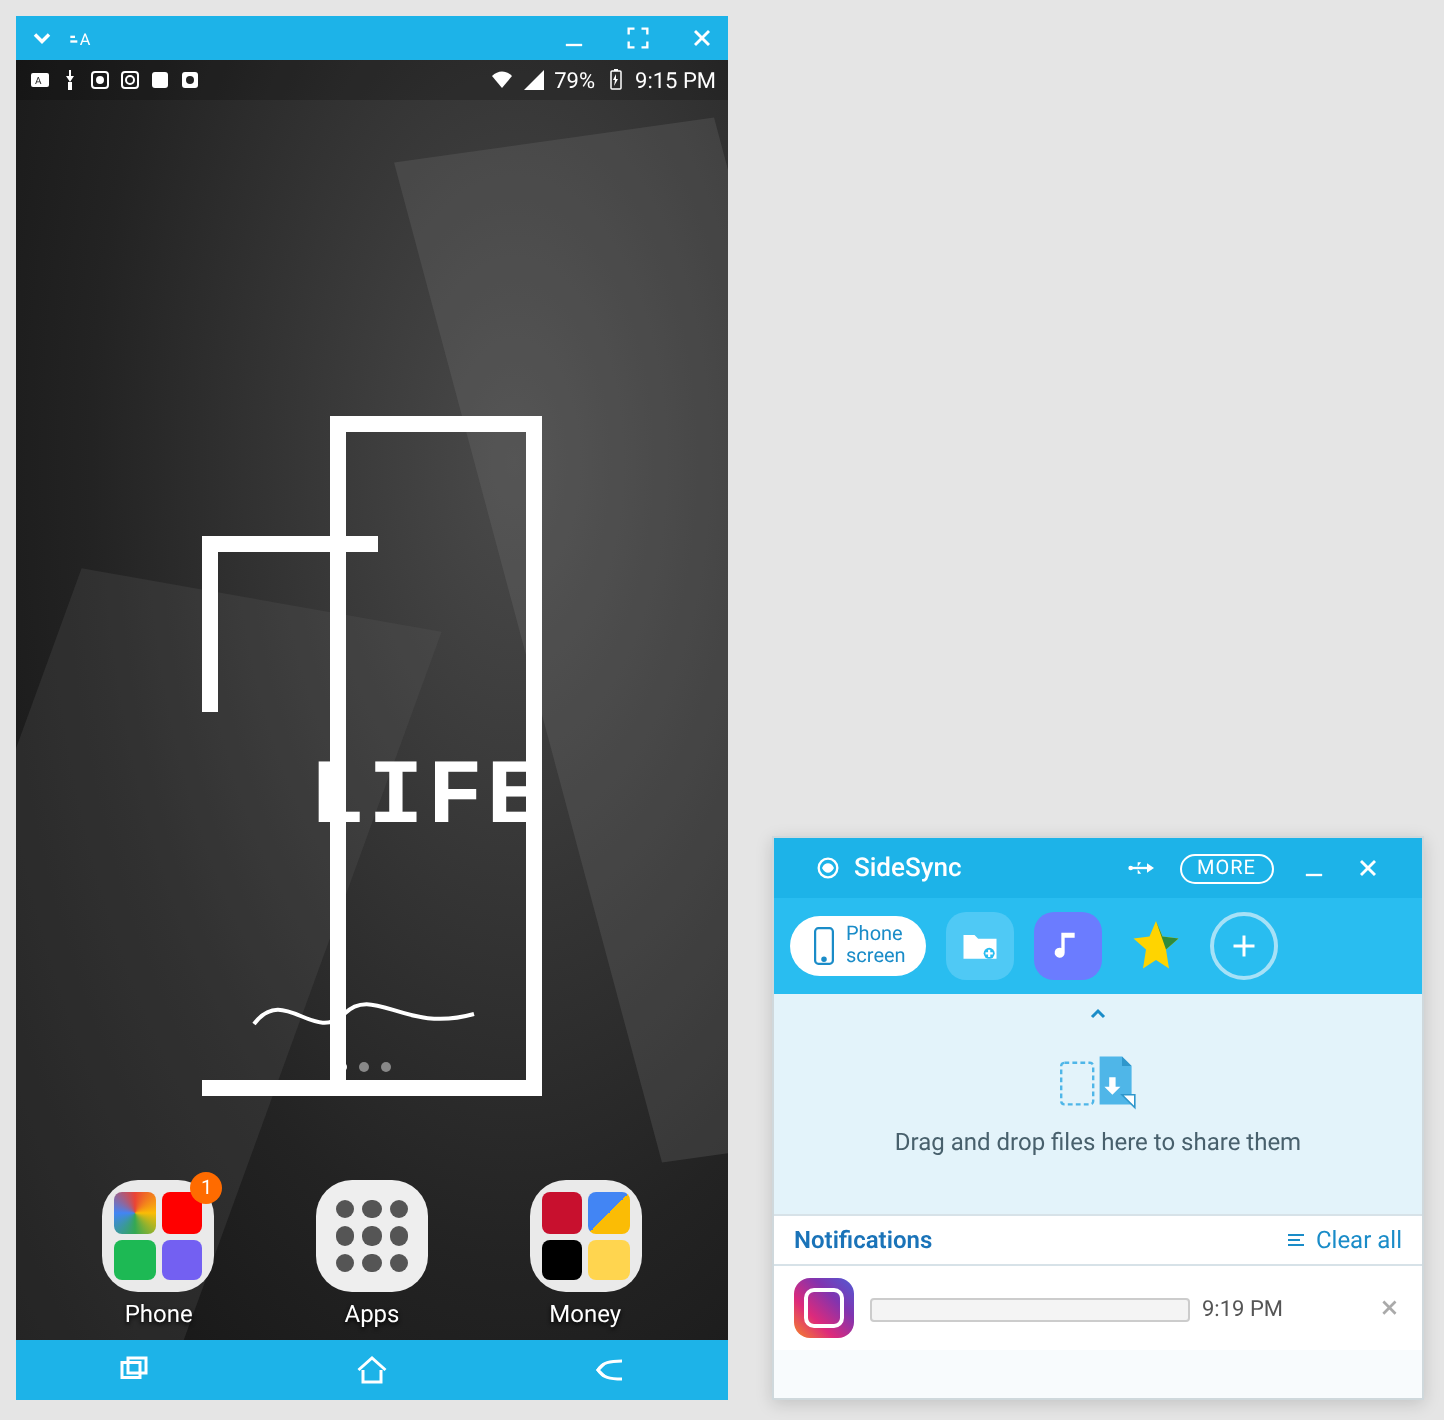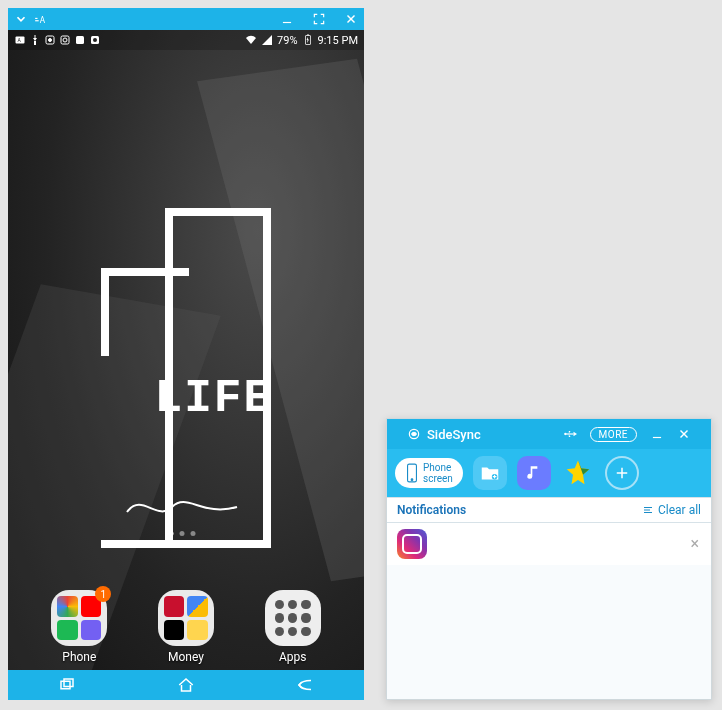--- a/index.html
+++ b/index.html
@@ -414,41 +414,41 @@
         <div class="folder-icon">
           <div class="mini" style="background:conic-gradient(#ea4335,#fbbc05,#34a853,#4285f4,#ea4335)"></div>
           <div class="mini" style="background:#ff0000"></div>
           <div class="mini" style="background:#1db954"></div>
           <div class="mini" style="background:#7360f2"></div>
           <div class="folder-badge">1</div>
         </div>
         <span class="folder-label">Phone</span>
       </div>
       <div class="app-folder">
+        <div class="apps-grid">
+          <span></span>
+            <span></span>
+            <span></span>
+          <span></span>
+            <span></span>
+            <span></span>
+          <span></span>
+            <span></span>
+            <span></span>
+        </div>
+        <span class="folder-label">Apps</span>
+      </div>
+      <div class="app-folder">
         <div class="folder-icon">
           <div class="mini" style="background:#c8102e"></div>
           <div class="mini" style="background:linear-gradient(135deg,#4285f4 50%,#fbbc05 50%)"></div>
           <div class="mini" style="background:#000"></div>
           <div class="mini" style="background:#ffd54f"></div>
         </div>
         <span class="folder-label">Money</span>
-      </div>
-      <div class="app-folder">
-        <div class="apps-grid">
-          <span></span>
-            <span></span>
-            <span></span>
-          <span></span>
-            <span></span>
-            <span></span>
-          <span></span>
-            <span></span>
-            <span></span>
-        </div>
-        <span class="folder-label">Apps</span>
       </div>
     </div>
 
     <div class="nav-bar">
       <span class="nav-btn">
         <svg viewBox="0 0 24 24" fill="none" stroke="#fff" stroke-width="2">
             <rect x="4" y="7" width="12" height="10"></rect>
             <rect x="8" y="4" width="12" height="10"></rect>
           </svg>
       </span>
@@ -530,32 +530,52 @@
         </svg>
     </div>
     <div class="tool-ic tool-add">
       <svg width="18" height="18" viewBox="0 0 24 24" stroke="#fff" stroke-width="2">
           <line x1="12" y1="5" x2="12" y2="19"></line>
           <line x1="5" y1="12" x2="19" y2="12"></line>
         </svg>
     </div>
   </div>
 
+  <div class="drop-zone">
+    <span class="drop-chevron">
+      <svg width="16" height="12" viewBox="0 0 24 24" fill="none" stroke="#1a8cc8" stroke-width="3">
+          <polyline points="6 15 12 9 18 15"></polyline>
+        </svg>
+    </span>
+    <svg class="drop-icon" viewBox="0 0 50 36">
+      <rect x="2" y="6" width="20" height="26" rx="2" fill="none" stroke="#4fb6e8" stroke-width="1.5" stroke-dasharray="3 2"></rect>
+      <path d="M26 2h14l6 6v24H26z" fill="#4fb6e8"></path>
+      <path d="M40 2v6h6" fill="#2e97cc"></path>
+      <path d="M34 26l5-5-3 0 0-6-4 0 0 6-3 0z" fill="#fff"></path>
+      <path d="M40 28l6 6M46 28l-6 6" stroke="#fff" stroke-width="0"></path>
+      <polygon points="40,26 48,26 48,34" fill="#fff" stroke="#2e97cc" stroke-width="1"></polygon>
+    </svg>
+    <span>Drag and drop files here to share them</span>
+  </div>
 
   <div class="notif-bar">
     <span class="notif-title">Notifications</span>
     <span class="clear-all">
       <svg width="12" height="12" viewBox="0 0 24 24" fill="none" stroke="#1a8cc8" stroke-width="2">
           <line x1="4" y1="7" x2="20" y2="7"></line>
           <line x1="4" y1="12" x2="16" y2="12"></line>
           <line x1="4" y1="17" x2="20" y2="17"></line>
         </svg>
       <span>Clear all</span>
     </span>
   </div>
 
   <div class="notif-item">
     <div class="ig-icon"></div>
     <div class="notif-body">
+      <div style="display:flex;align-items:center;gap:6px">
+        <div class="notif-msg-bar"></div>
+        <span class="notif-time">9:19 PM</span>
+      </div>
     </div>
     <span class="notif-close">×</span>
   </div>
 </div>
 
 </body></html>

